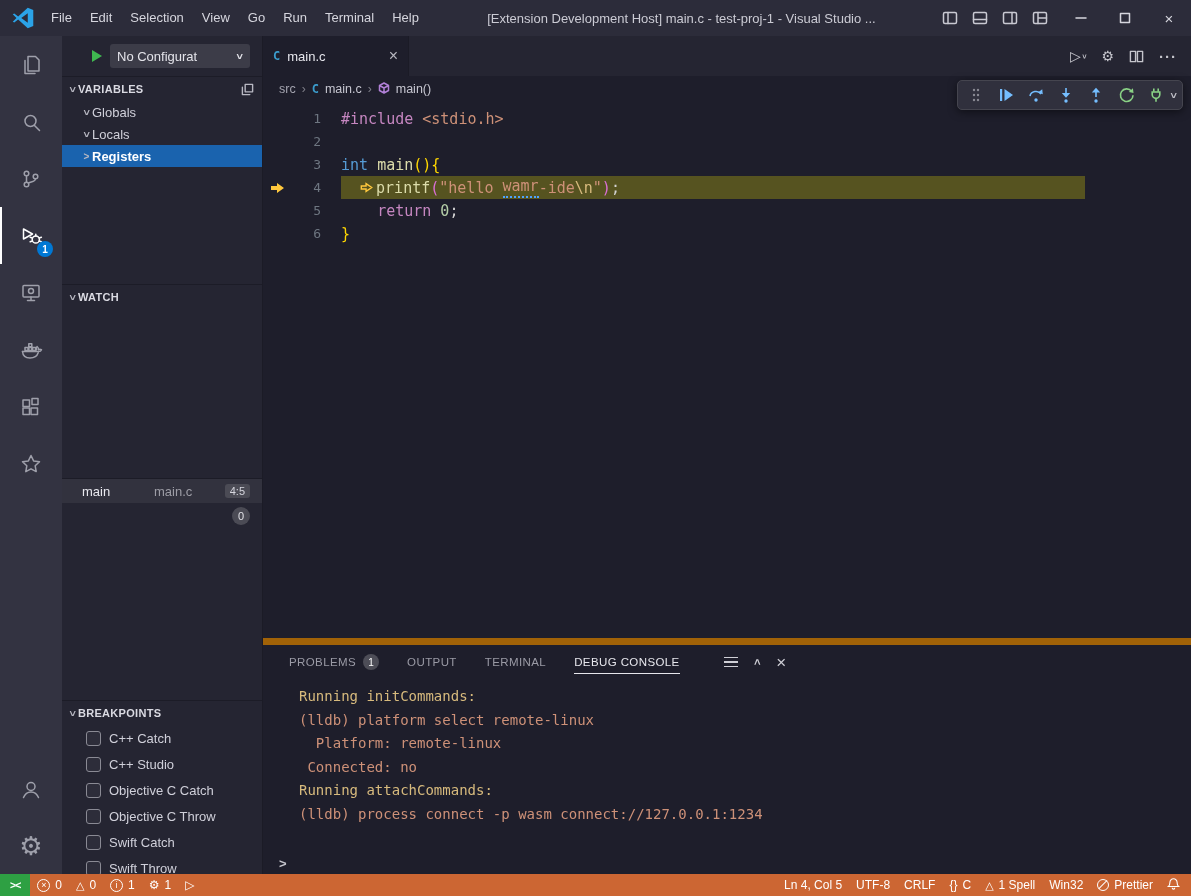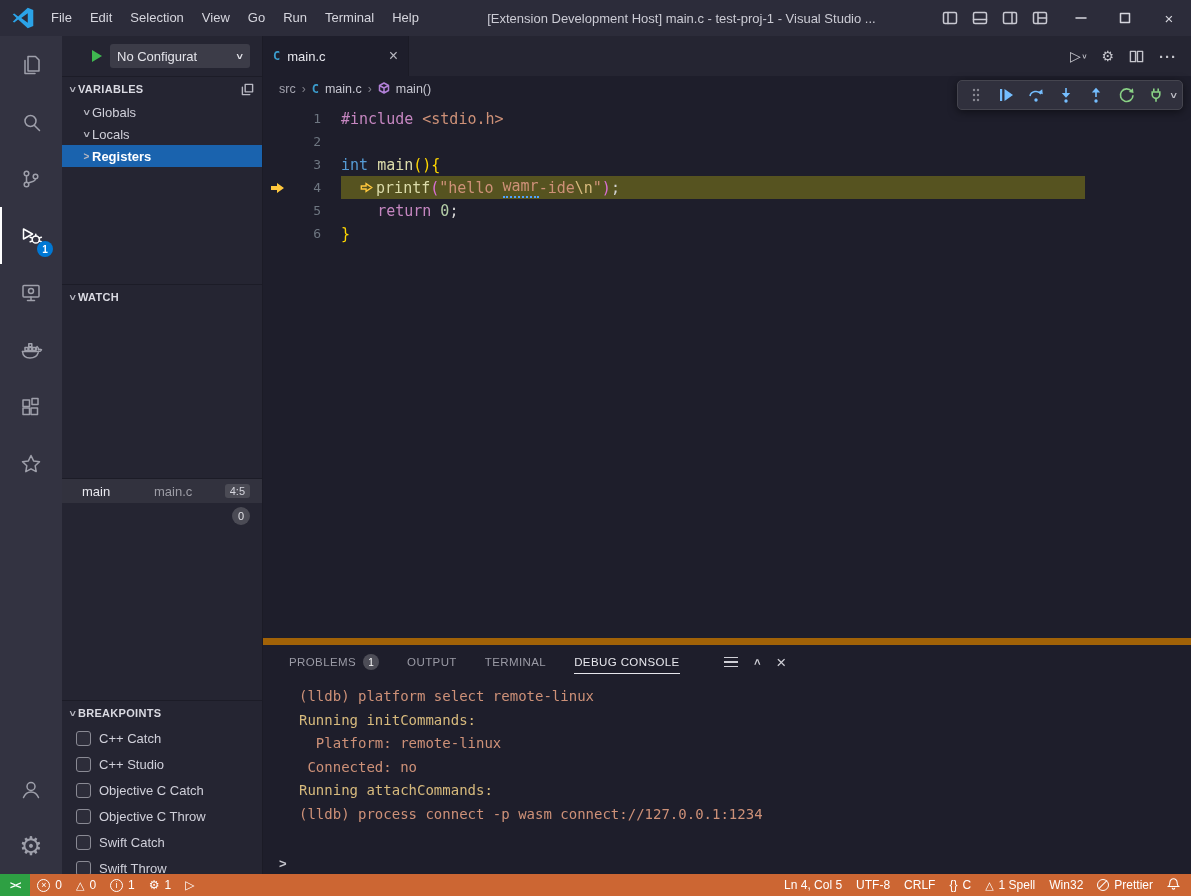--- a/index.html
+++ b/index.html
@@ -57,21 +57,21 @@
   .tree-row.selected { background:#1a63ae; color:#fff; font-weight:700; }
   .sec-variables { height:208px; } .sec-watch { height:194px; } .sec-callstack { height:222px; }
   .sec-breakpoints { flex:1; }
   .frame-row { height:24px; background:#32323e; display:flex; align-items:center; padding:0 12px 0 20px; }
   .frame-name { color:#e8e8ee; width:72px; }
   .frame-file { color:#9d9da6; flex:1; }
   .frame-pos { background:#4b4b55; color:#d6d6de; font-size:11px; padding:1px 5px; border-radius:3px; }
   .thread-row { height:26px; display:flex; align-items:center; justify-content:flex-end; padding-right:12px; }
   .thread-badge { width:18px; height:18px; border-radius:50%; background:#4b4b55; color:#e0e0e6;
                   font-size:11px; display:flex; align-items:center; justify-content:center; }
-  .bp-row { height:26px; display:flex; align-items:center; padding-left:14px; gap:8px; }
+  .bp-row { height:26px; display:flex; align-items:center; padding-left:24px; gap:8px; }
   .cb { width:15px; height:15px; border:1px solid #8a8a94; border-radius:3px; background:#2d2d3a; flex:none; }
   .bp-label { color:#d0d0da; }
 
   
   .editor-region { flex:1; display:flex; flex-direction:column; position:relative;
                    border-left:1px solid #1b1b26; background:#1e1e2b; min-width:0; }
   .tabbar { height:40px; background:#252532; display:flex; align-items:stretch; flex:none; }
   .tab { width:146px; background:#1e1e2b; display:flex; align-items:center; padding:0 10px;
          gap:7px; border-right:1px solid #1b1b26; font-size:13px; color:#e6e6ec; }
   .c-icon { color:#3b9ccc; font-weight:700; font-size:12px; font-family:"DejaVu Sans Mono",monospace; }
@@ -562,22 +562,22 @@
             <span class="pi-btn lines-ico">
                 <i></i>
                 <i></i>
                 <i></i>
               </span>
             <span class="pi-btn pi-up">&gt;</span>
             <span class="pi-btn pi-x">×</span>
           </div>
         </div>
         <div class="console">
+            <div class="console-line tone-yellow">Running initCommands:</div>
             <div class="console-line tone-orange">(lldb) platform select remote-linux</div>
-            <div class="console-line tone-yellow">Running initCommands:</div>
             <div class="console-line tone-orange">  Platform: remote-linux</div>
             <div class="console-line tone-orange"> Connected: no</div>
             <div class="console-line tone-yellow">Running attachCommands:</div>
             <div class="console-line tone-orange">(lldb) process connect -p wasm connect://127.0.0.1:1234</div>
           </div>
         <div class="console-input">
           <span>&gt;</span>
         </div>
       </div>
     </div>

